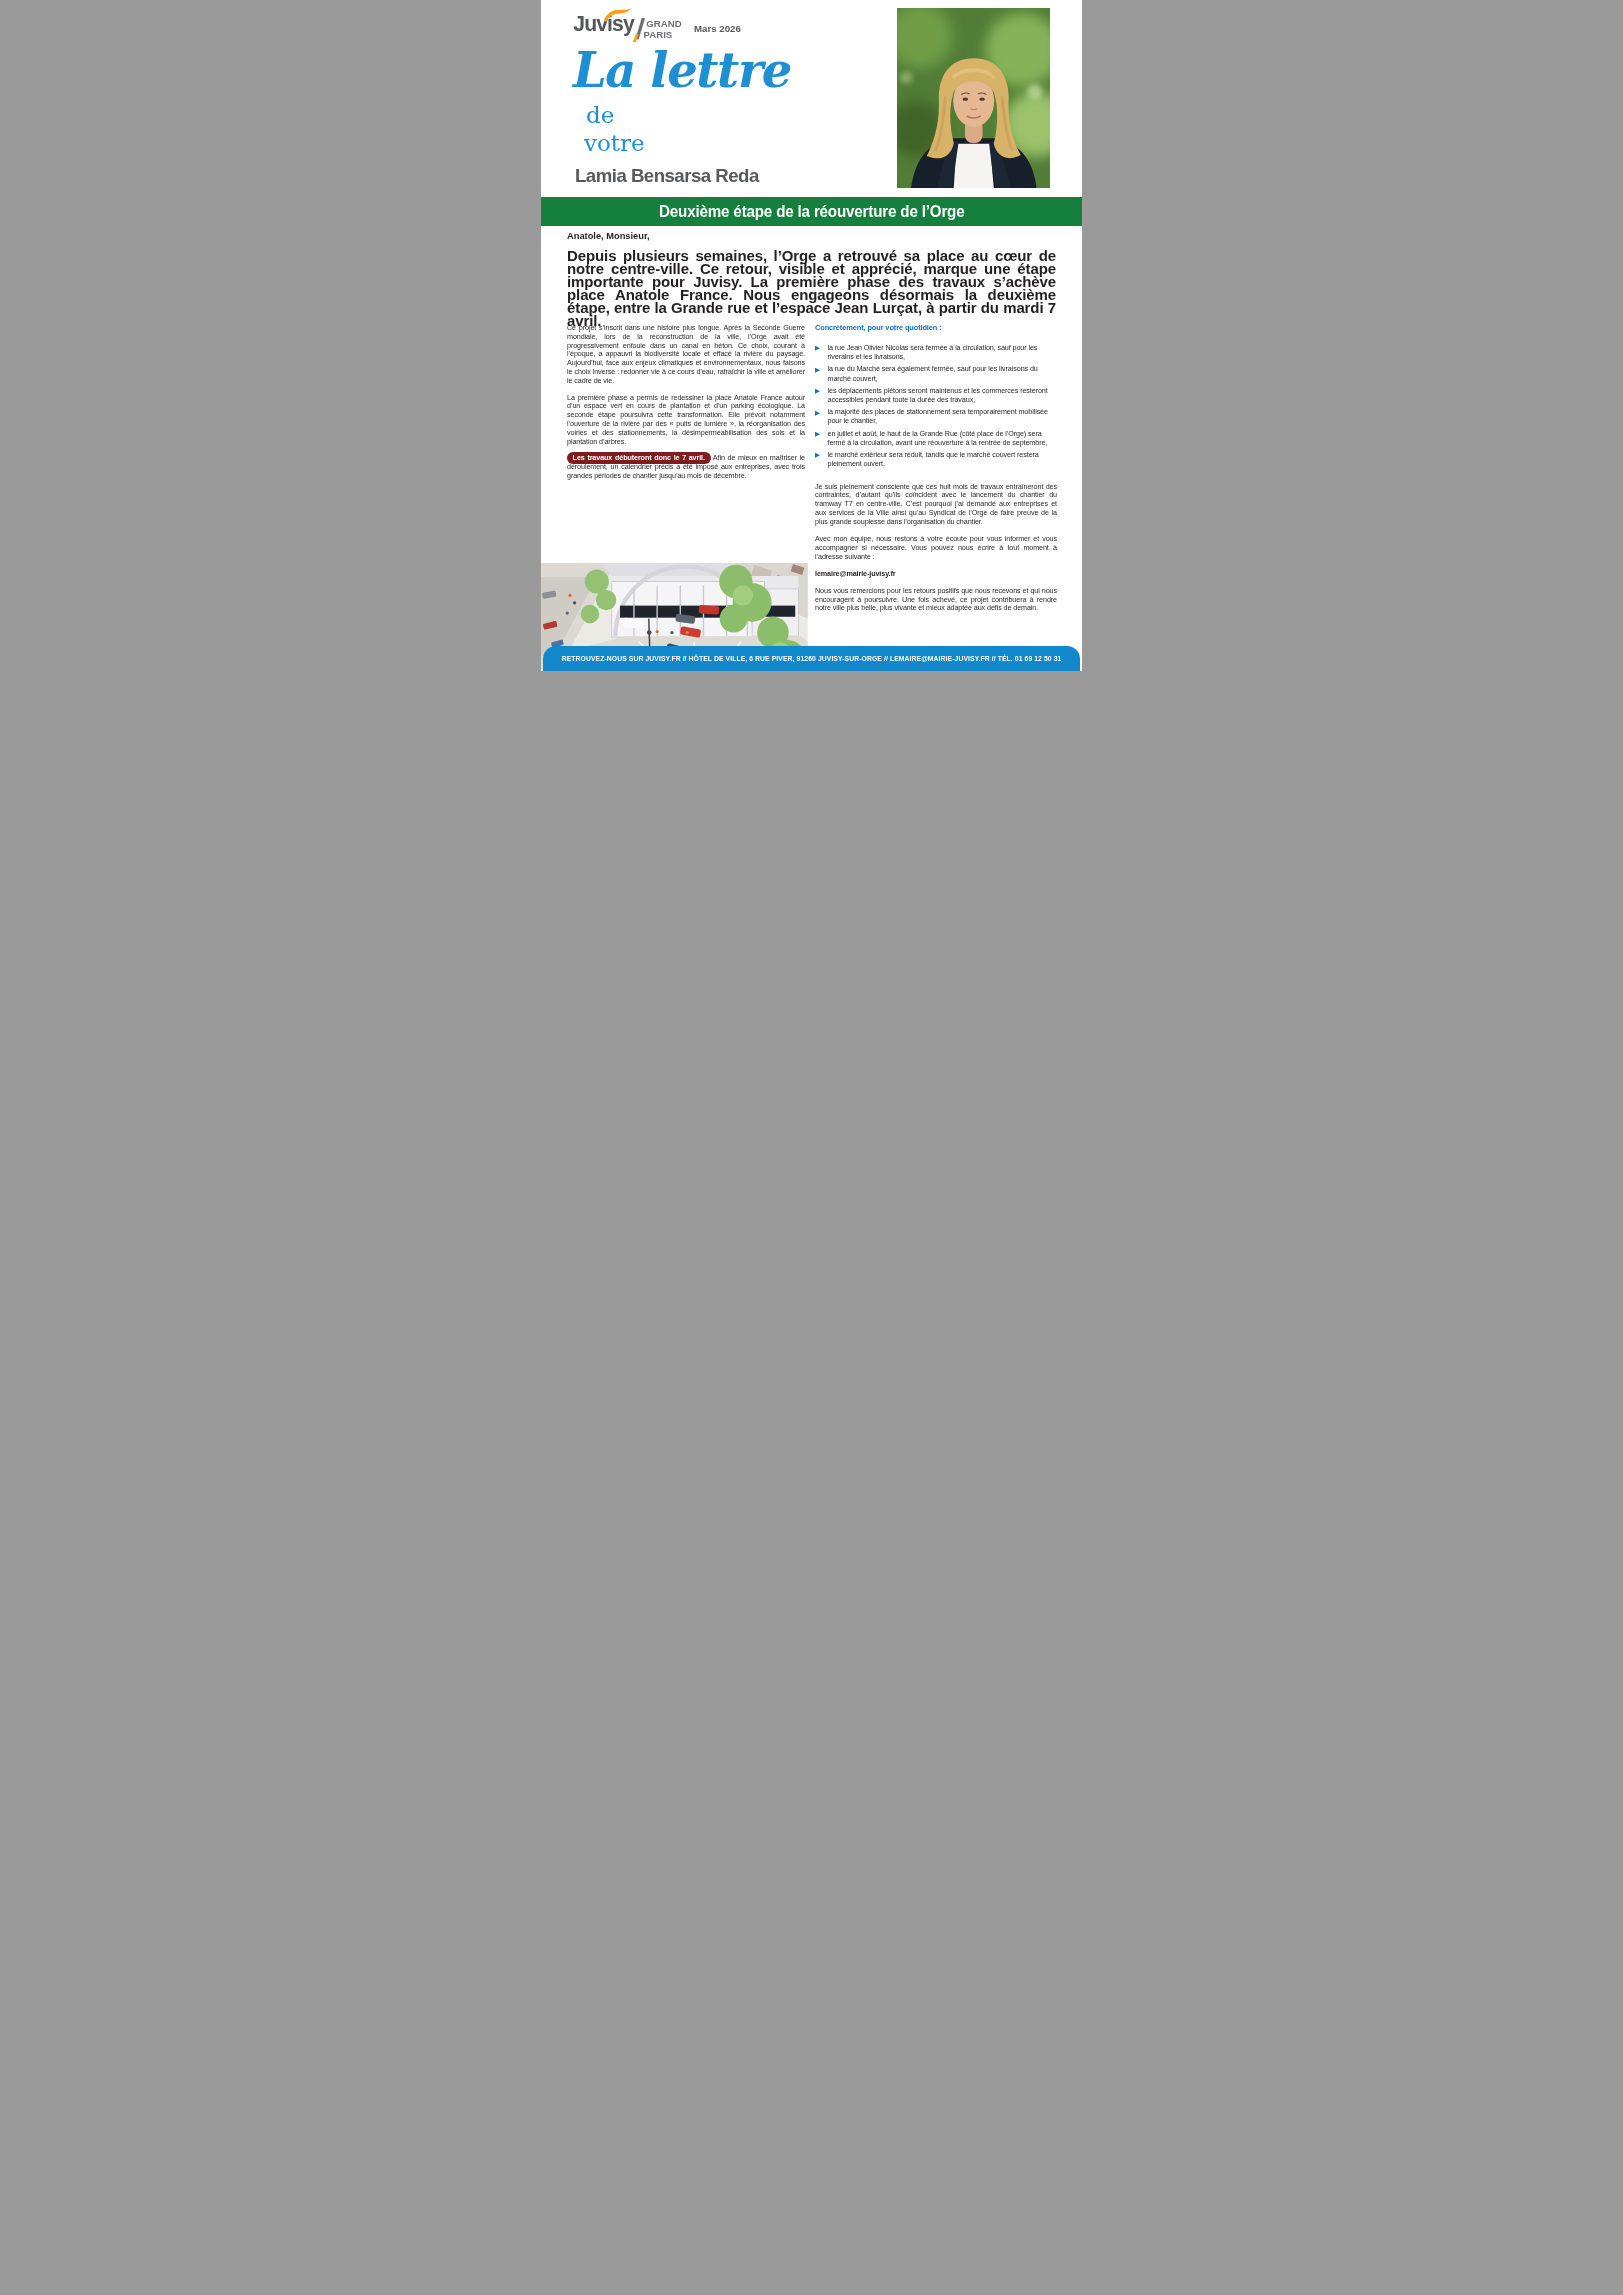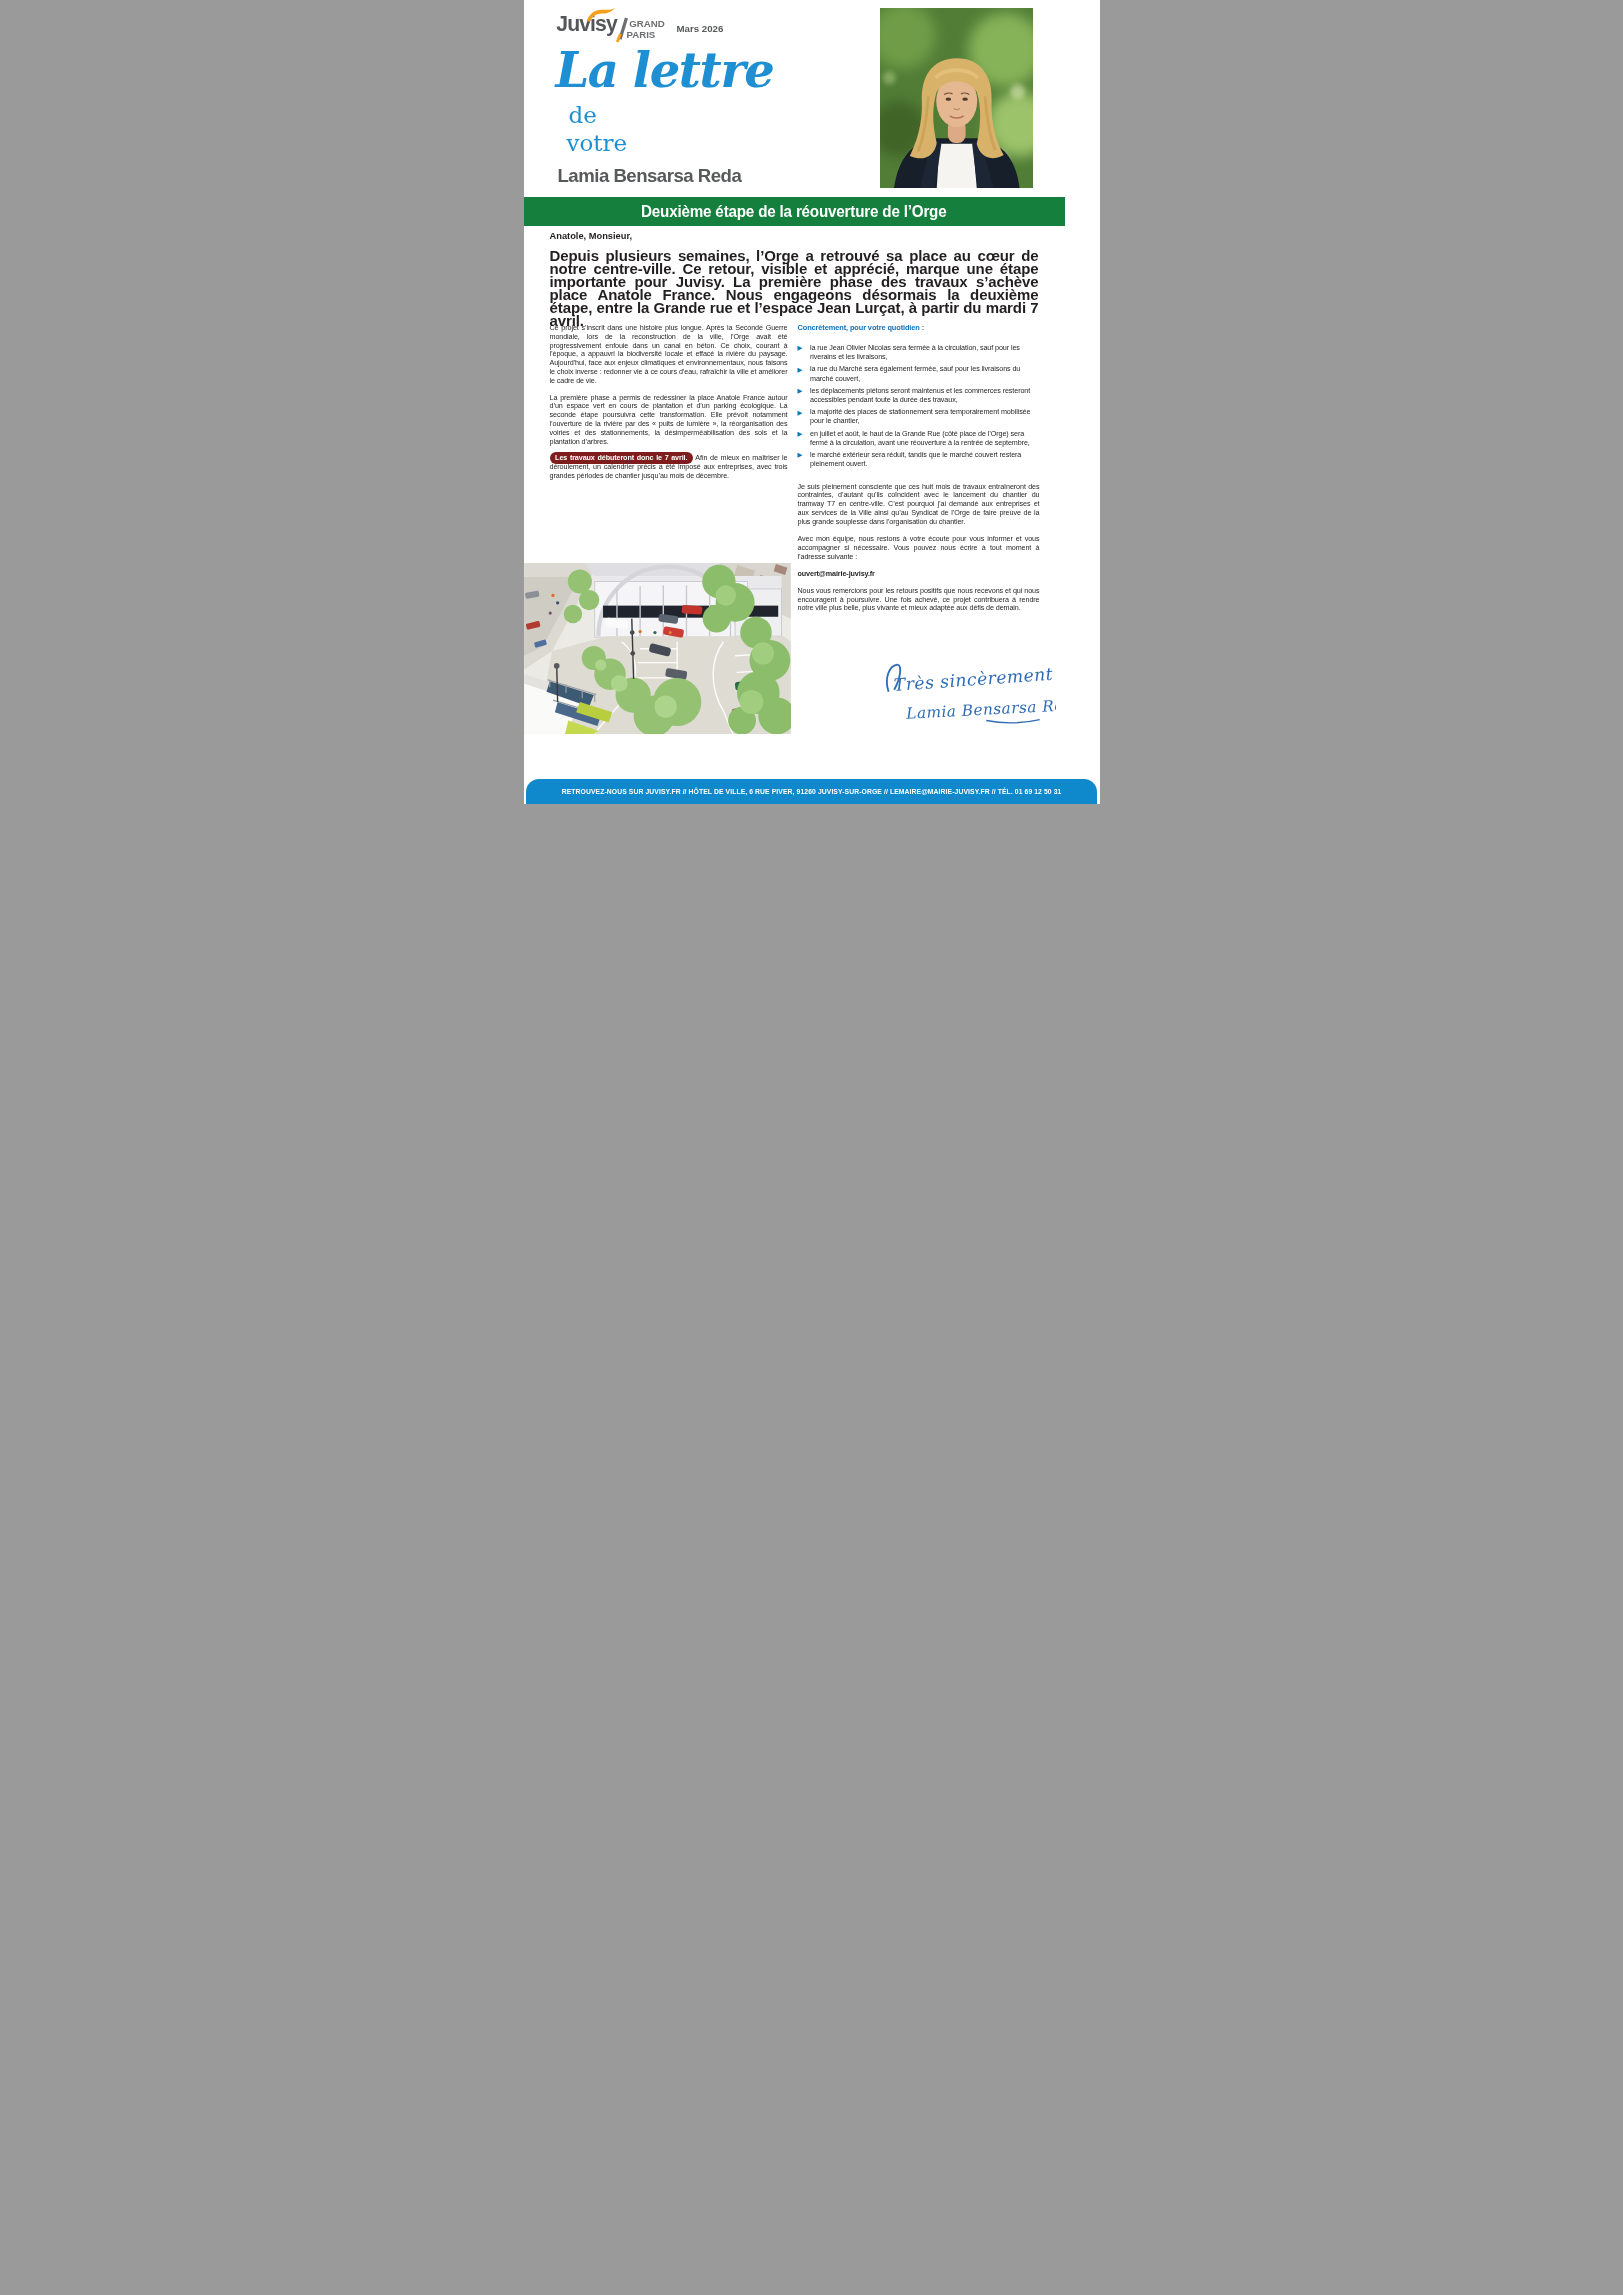--- a/index.html
+++ b/index.html
@@ -1,19 +1,19 @@
 <!DOCTYPE html>
 <html style="font-size:7.4px"><head>
 <meta charset="utf-8">
 <style>
   html,body{margin:0;padding:0;background:#9a9a9a;}
   .page{
-    position:relative;width:541px;height:804px;background:#ffffff;
+    position:relative;width:541px;height:671px;background:#ffffff;
     margin:0 auto;overflow:hidden;
-    font-family:"Liberation Sans",sans-serif;color:#231f20;padding-left:35px;
+    font-family:"Liberation Sans",sans-serif;color:#231f20;
   }
   
   .logo{position:absolute;left:32px;top:6.5px;width:116px;height:36px;}
   .date{position:absolute;left:153px;top:23px;font-size:9.7px;font-weight:bold;color:#58595b;}
   
   .t-lalettre{position:absolute;left:32px;top:46px;font-family:"DejaVu Serif","Liberation Serif",serif;
     font-style:italic;font-weight:bold;font-size:48px;line-height:1;color:#1e8fd3;letter-spacing:-1.4px;}
   .t-de{position:absolute;left:45px;top:104px;font-family:"DejaVu Serif",serif;font-size:23px;line-height:1;color:#1e8fd3;}
   .t-votre{position:absolute;left:43px;top:132px;font-family:"DejaVu Serif",serif;font-size:23px;line-height:1;color:#1e8fd3;}
   .t-maire{position:absolute;left:93px;top:82px;font-family:"DejaVu Serif",serif;font-weight:bold;
@@ -133,21 +133,21 @@
     <ul class="bullets">
       <li><span class="arrow-icon">▶</span><span>la rue Jean Olivier Nicolas sera fermée à la circulation, sauf pour les riverains et les livraisons,</span></li>
       <li><span class="arrow-icon">▶</span><span>la rue du Marché sera également fermée, sauf pour les livraisons du marché couvert,</span></li>
       <li><span class="arrow-icon">▶</span><span>les déplacements piétons seront maintenus et les commerces resteront accessibles pendant toute la durée des travaux,</span></li>
       <li><span class="arrow-icon">▶</span><span>la majorité des places de stationnement sera temporairement mobilisée pour le chantier,</span></li>
       <li><span class="arrow-icon">▶</span><span>en juillet et août, le haut de la Grande Rue (côté place de l’Orge) sera fermé à la circulation, avant une réouverture à la rentrée de septembre,</span></li>
       <li><span class="arrow-icon">▶</span><span>le marché extérieur sera réduit, tandis que le marché couvert restera pleinement ouvert.</span></li>
     </ul>
     <p class="first-after">Je suis pleinement consciente que ces huit mois de travaux entraîneront des contraintes, d’autant qu’ils coïncident avec le lancement du chantier du tramway T7 en centre-ville. C’est pourquoi j’ai demandé aux entreprises et aux services de la Ville ainsi qu’au Syndicat de l’Orge de faire preuve de la plus grande souplesse dans l’organisation du chantier.</p>
     <p>Avec mon équipe, nous restons à votre écoute pour vous informer et vous accompagner si nécessaire. Vous pouvez nous écrire à tout moment à l’adresse suivante :</p>
-    <p class="email">ouvert@mairie-juvisy.fr</p>
+    <p class="email">lemaire@mairie-juvisy.fr</p>
     <p>Nous vous remercions pour les retours positifs que nous recevons et qui nous encouragent à poursuivre. Une fois achevé, ce projet contribuera à rendre notre ville plus belle, plus vivante et mieux adaptée aux défis de demain.</p>
   </div>
 
   <div class="render">
     <svg width="267" height="171" viewBox="0 0 575 369">
       <rect width="575" height="369" fill="#eceae5"></rect>
 
       <polygon points="380,0 575,0 575,120 430,60" fill="#d9d6cf"></polygon>
       <rect x="455" y="10" width="40" height="26" fill="#c9c2b4" transform="rotate(18 475 23)"></rect>
       <rect x="505" y="30" width="34" height="22" fill="#b7a795" transform="rotate(18 522 41)"></rect>

